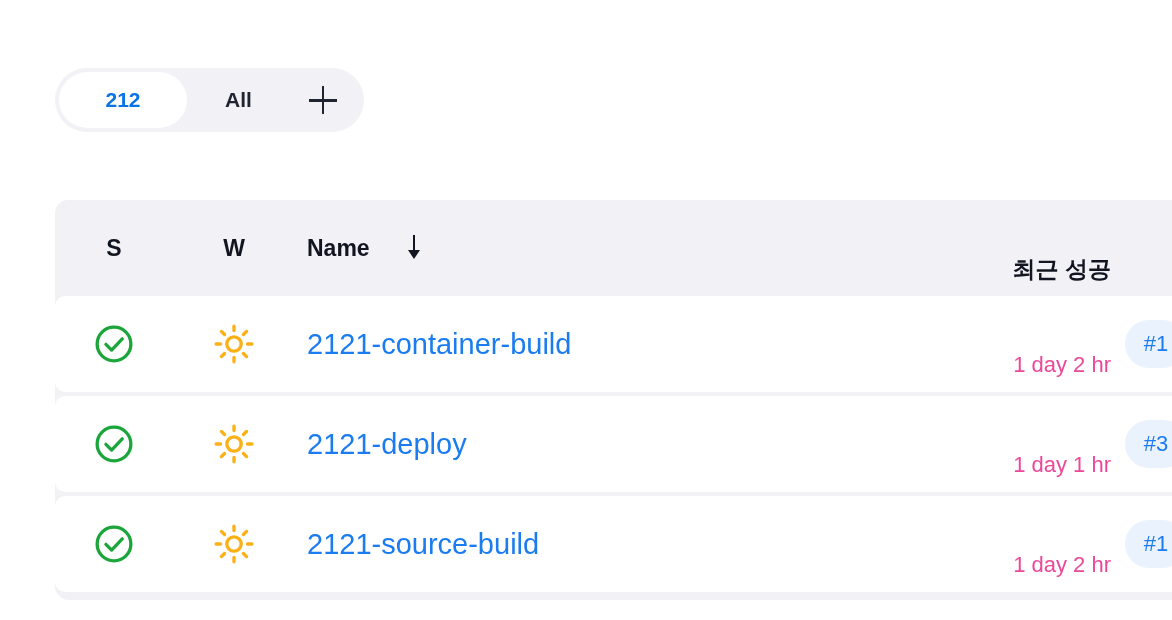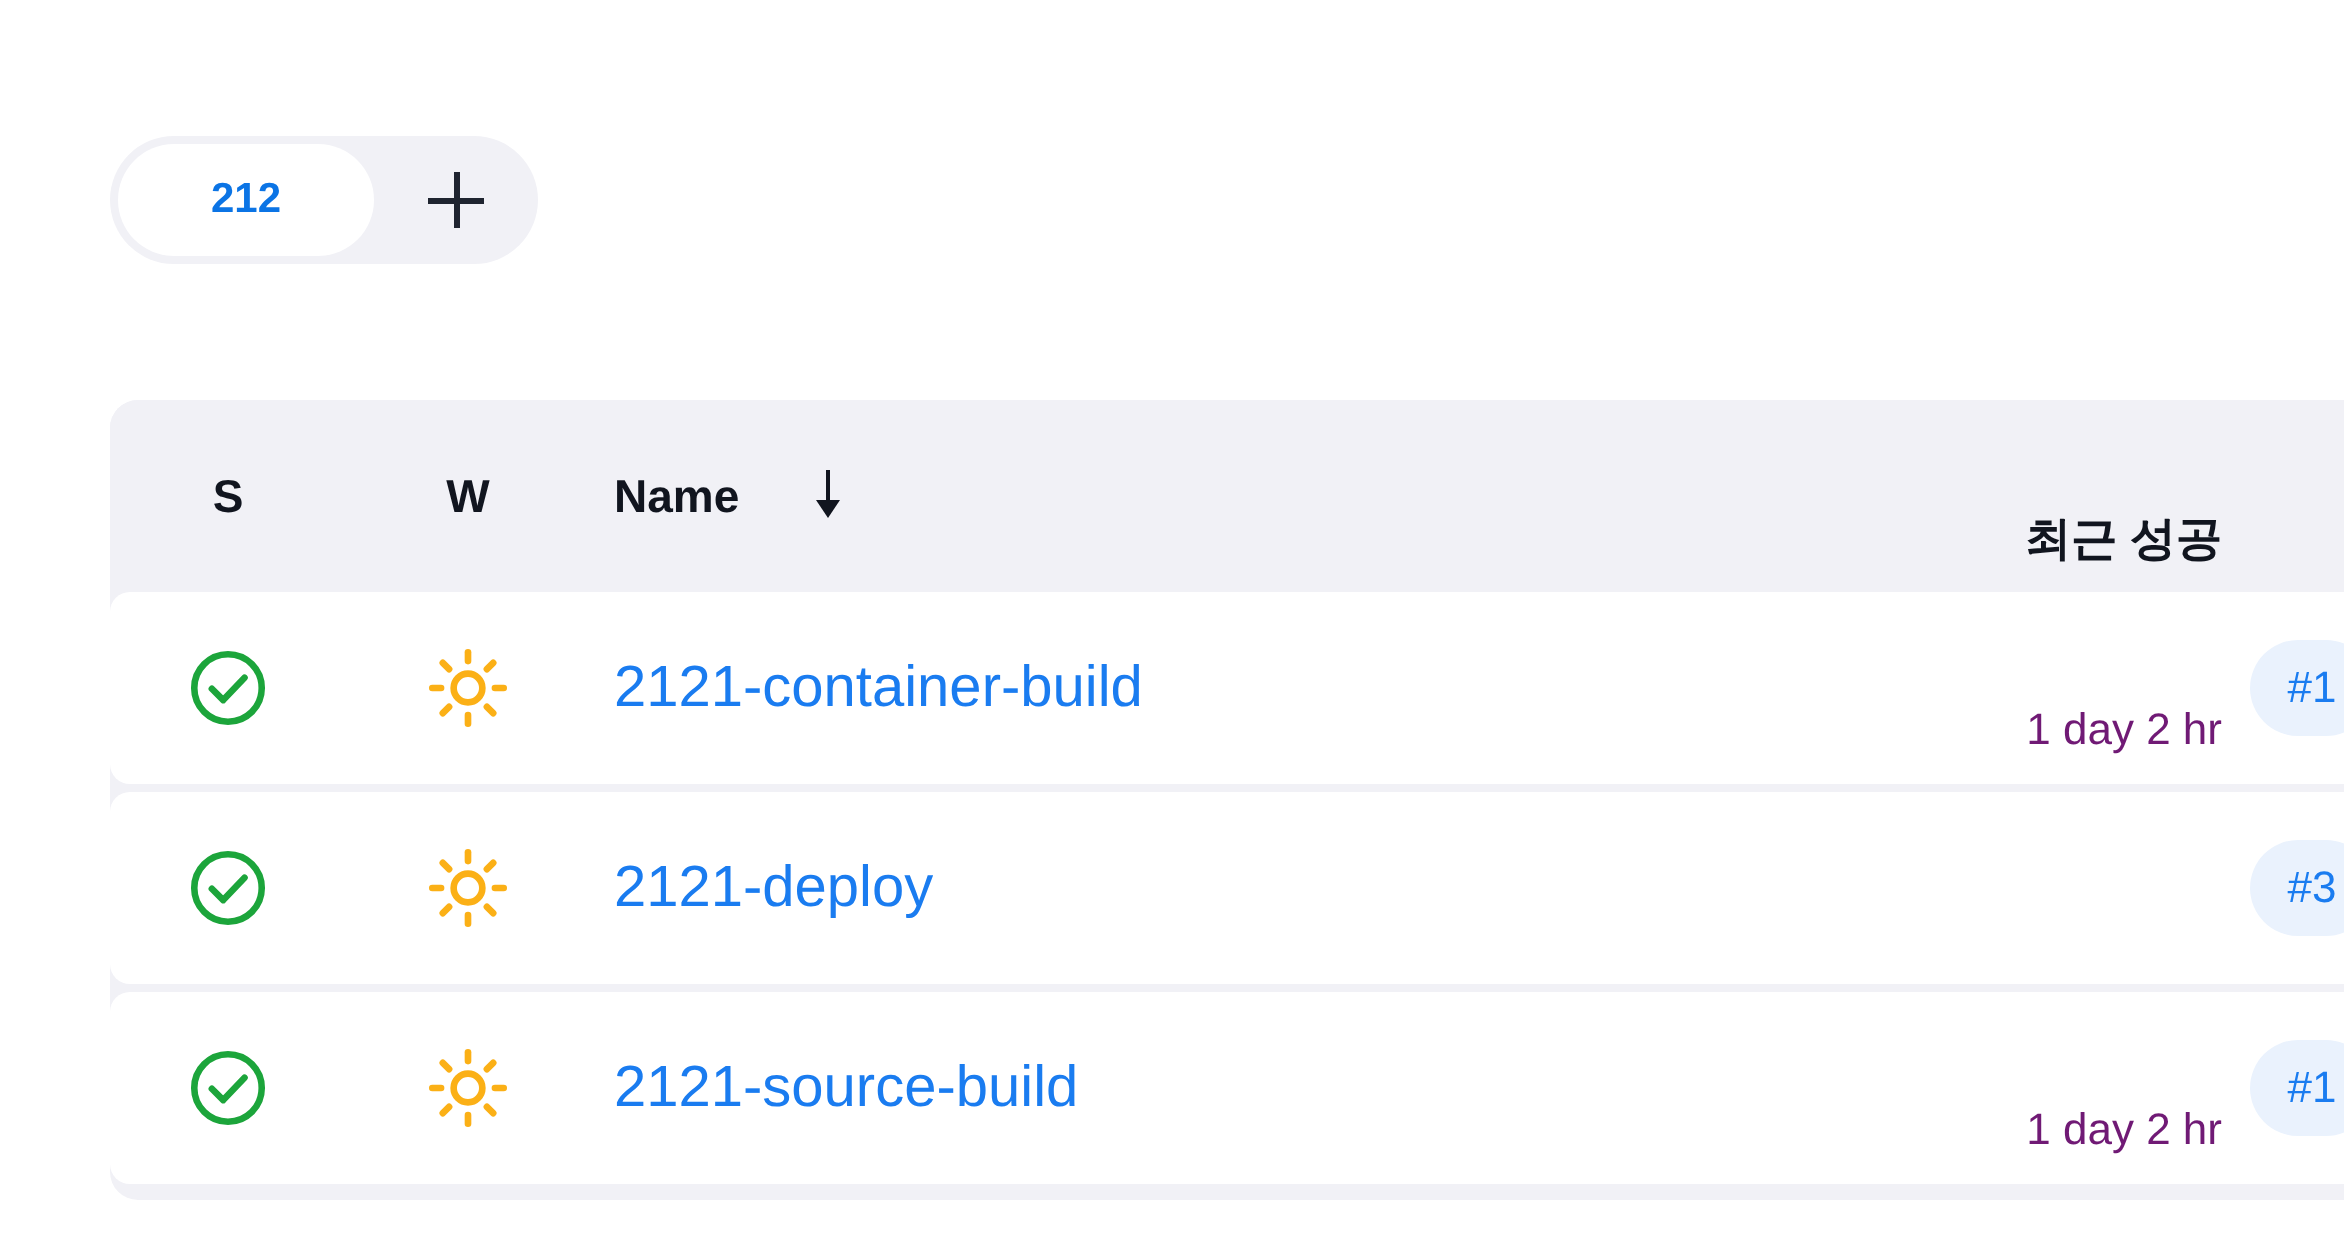--- a/index.html
+++ b/index.html
@@ -167,21 +167,21 @@
   .job-name {
     font-size: 29px;
     color: #1a7cf0;
     text-decoration: none;
     cursor: pointer;
     white-space: nowrap;
   }
 
   .last-success {
     font-size: 22px;
-    color: #701a75;
+    color: #ec4899;
     white-space: nowrap;
   }
 
   .build-badge {
     display: inline-flex;
     align-items: center;
     justify-content: center;
     min-width: 62px;
     height: 48px;
     padding: 0 14px;
@@ -205,20 +205,21 @@
     display: block;
   }
 </style>
 </head>
 <body>
 
 <div class="page">
 
   <div class="tabbar">
     <div class="tab active">212</div>
+    <div class="tab">All</div>
     <div class="tab-add">
       <span class="plus-glyph"></span>
     </div>
   </div>
 
   <div class="table-wrap">
 
     <div class="thead">
       <div class="c-status">
         <span class="th">S</span>
@@ -291,20 +292,23 @@
               <line x1="4.8" y1="4.8" x2="6.6" y2="6.6"></line>
               <line x1="17.4" y1="17.4" x2="19.2" y2="19.2"></line>
               <line x1="19.2" y1="4.8" x2="17.4" y2="6.6"></line>
               <line x1="6.6" y1="17.4" x2="4.8" y2="19.2"></line>
             </g>
           </svg>
         </div>
         <div class="c-name">
           <a class="job-name">2121-deploy</a>
         </div>
+        <div class="c-last">
+          <span class="last-success">1 day 1 hr</span>
+        </div>
         <div class="c-badge">
           <span class="build-badge">#3</span>
         </div>
       </div>
 
       <div class="row">
         <div class="c-status">
           <svg class="status-ok" viewBox="0 0 24 24" fill="none">
             <circle cx="12" cy="12" r="9.2" stroke="#1ca53b" stroke-width="1.8"></circle>
             <path d="M7.6 12.2l3.1 3.1 5.8-6.1" stroke="#1ca53b" stroke-width="1.8" stroke-linecap="round" stroke-linejoin="round"></path>

